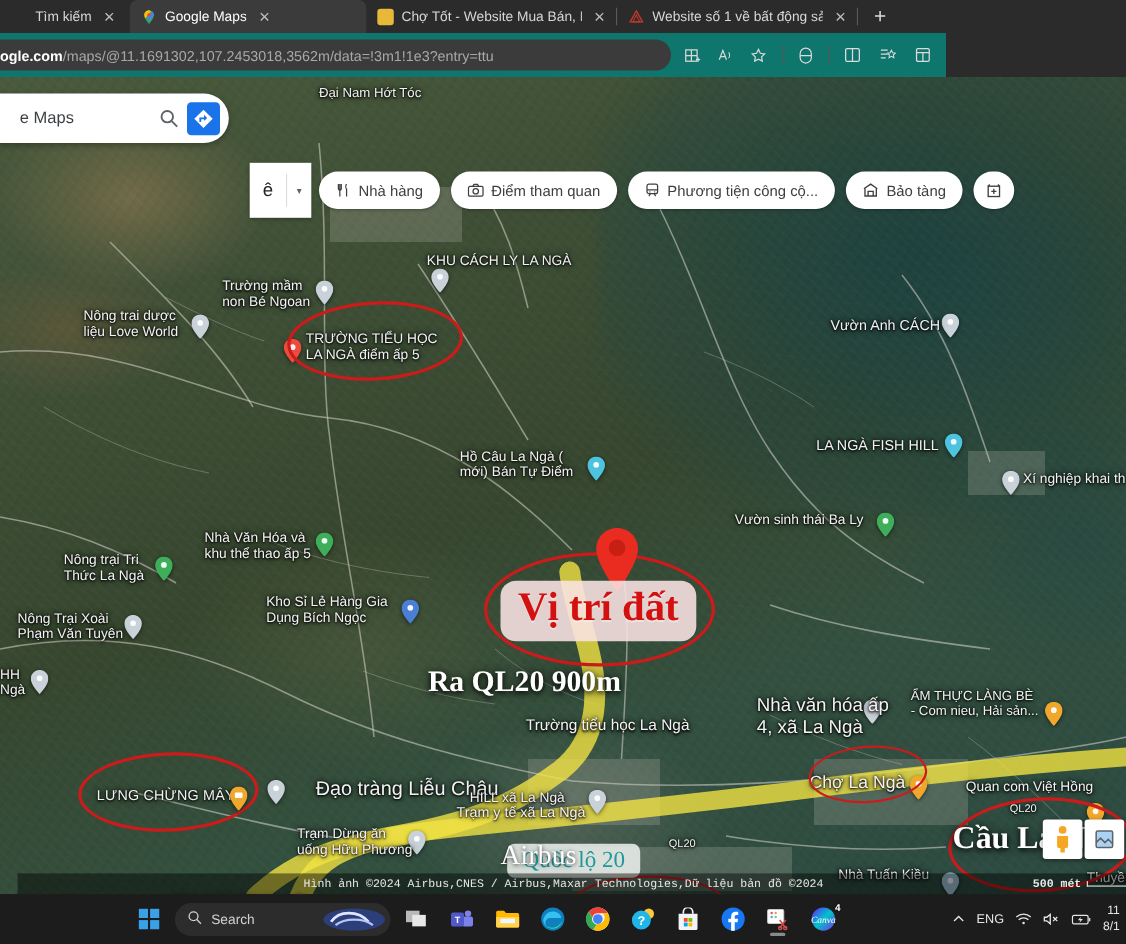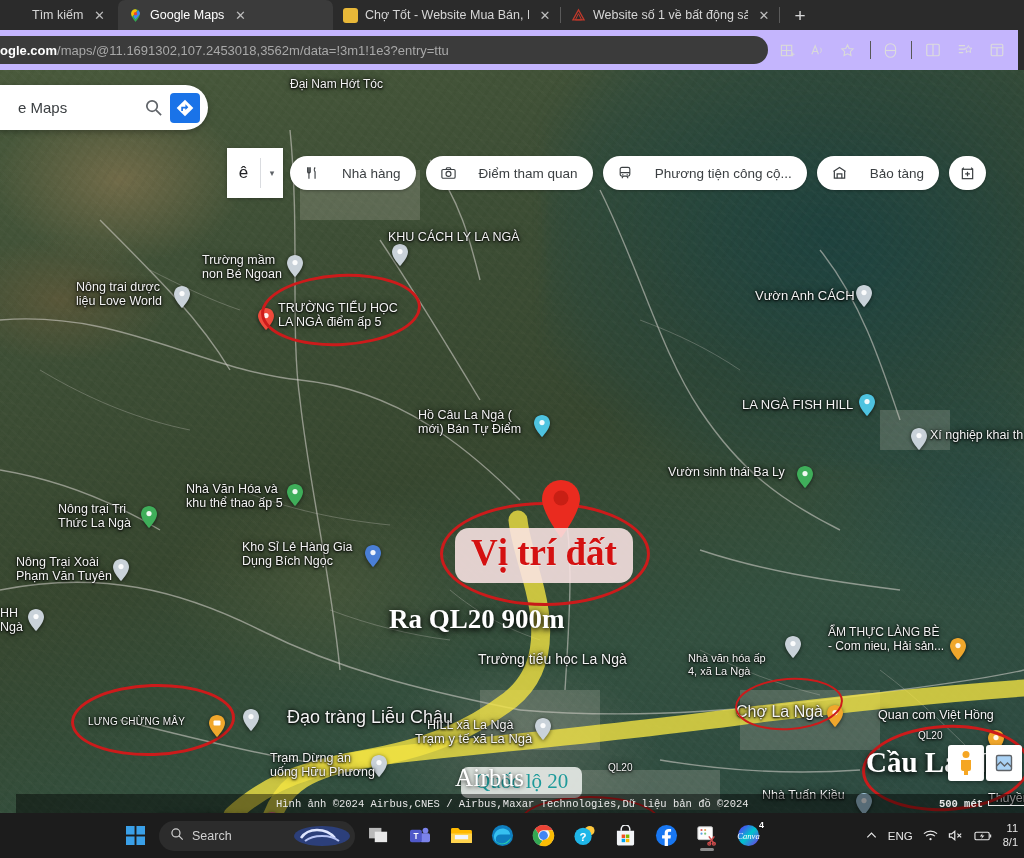--- a/index.html
+++ b/index.html
@@ -47,23 +47,23 @@
     width: 28px; height: 28px; margin-left: 6px;
     display: flex; align-items: center; justify-content: center;
     color: #d8d8d8; font-size: 19px; font-weight: 300;
   }
 
   
   .fav-search { background: #6d6d6d; opacity: 0; }
   .fav-chotot { background: #e8b838; border-radius: 3px; }
 
   .addressbar {
-    position: absolute; top: 30px; left: 0; width: 1018px; height: 40px;
+    position: absolute; top: 30px; left: 0; width: 860px; height: 40px;
     display: flex; align-items: center;
-    background: #c4b5fd;
+    background: #0f766e;
     text-align: right;
   }
   .urlfield {
     flex: 1 1 auto; height: 28px;
     background: #3b3b3b;
     border-radius: 14px;
     display: flex; align-items: center;
     padding: 0 14px;
     margin-left: -14px;
     overflow: hidden;
@@ -217,21 +217,21 @@
   .ime .ime-caret {
     width: 22px; flex: 0 0 22px; display: flex; align-items: center; justify-content: center;
     color: #5f6368; font-size: 9px;
   }
   .chips {
     position: absolute; left: 290px; top: 86px;
     display: flex; align-items: center; gap: 10px;
   }
   .chip {
     height: 34px; background: #fff; border-radius: 17px;
-    display: flex; align-items: center; gap: 23px;
+    display: flex; align-items: center; gap: 7px;
     padding: 0 15px;
     font-size: 13.5px; color: #3c4043; white-space: nowrap;
     box-shadow: 0 1px 3px rgba(0,0,0,.3);
   }
   .chip .cic { display: flex; align-items: center; color: #3c4043; }
   .chip.square { padding: 0 11px; }
   .google-wm {
     position: absolute; left: 455px; top: 694px;
     font-family: "Liberation Serif", serif;
     font-size: 25px; color: #fff; font-weight: 500;
@@ -514,21 +514,21 @@
         <svg class="pin" viewBox="0 0 16 22" style="left: 141px; top: 436px;">
           <path d="M8 0C3.6 0 0 3.6 0 8c0 5.8 8 14 8 14s8-8.2 8-14c0-4.4-3.6-8-8-8z" fill="#3fae5a"></path>
           <circle cx="8" cy="7.6" r="2.6" fill="rgba(255,255,255,.92)"></circle>
         </svg>
         <div class="mlabel" style="left: 58px; top: 432px; font-size: 12.5px;">Nông trại Tri
 Thức La Ngà</div>
         <svg class="pin" viewBox="0 0 16 22" style="left: 785px; top: 566px;">
           <path d="M8 0C3.6 0 0 3.6 0 8c0 5.8 8 14 8 14s8-8.2 8-14c0-4.4-3.6-8-8-8z" fill="#c9d2d9"></path>
           <circle cx="8" cy="7.6" r="2.6" fill="rgba(255,255,255,.92)"></circle>
         </svg>
-        <div class="mlabel" style="left: 688px; top: 561px; font-size: 11px; margin-top: 21px;">Nhà văn hóa ấp
+        <div class="mlabel" style="left: 688px; top: 561px; font-size: 17px;">Nhà văn hóa ấp
 4, xã La Ngà</div>
         <svg class="pin" viewBox="0 0 16 22" style="left: 950px; top: 568px;">
           <path d="M8 0C3.6 0 0 3.6 0 8c0 5.8 8 14 8 14s8-8.2 8-14c0-4.4-3.6-8-8-8z" fill="#f0a72c"></path>
           <circle cx="8" cy="7.6" r="2.6" fill="rgba(255,255,255,.92)"></circle>
         </svg>
         <div class="mlabel" style="left: 828px; top: 556px; font-size: 12px;">ẨM THỰC LÀNG BÈ
 - Com nieu, Hải sản...</div>
         <svg class="pin" viewBox="0 0 16 22" style="left: 113px; top: 489px;">
           <path d="M8 0C3.6 0 0 3.6 0 8c0 5.8 8 14 8 14s8-8.2 8-14c0-4.4-3.6-8-8-8z" fill="#c9d2d9"></path>
           <circle cx="8" cy="7.6" r="2.6" fill="rgba(255,255,255,.92)"></circle>
@@ -606,21 +606,21 @@
       <path d="M23 2C12.5 2 4 10.5 4 21c0 13.5 19 39 19 39s19-25.5 19-39C42 10.5 33.5 2 23 2z" fill="#ea2b1f"></path>
       <circle cx="23" cy="20" r="7.5" fill="#c81f14"></circle>
     </svg>
 
     <div class="vitri-box" style="left:455px; top:458px;">Vị trí đất</div>
 
     <div class="ann-white" style="left:389px; top:534px; font-size:27px;">Ra QL20 900m</div>
 
     <div class="ann-white" style="left:866px; top:676px; font-size:29px;">Cầu La Ngà</div>
 
-    <div class="mlabel caps" style="left:88px; top:646px; font-size:10px;">LƯNG CHỪNG MÂY</div>
+    <div class="mlabel caps" style="left:88px; top:646px; font-size:13px;">LƯNG CHỪNG MÂY</div>
     <svg class="pin" style="left:209px; top:645px;" viewBox="0 0 16 22">
       <path d="M8 0C3.6 0 0 3.6 0 8c0 5.8 8 14 8 14s8-8.2 8-14c0-4.4-3.6-8-8-8z" fill="#f0a72c"></path>
       <rect x="4.5" y="5.5" width="7" height="5" rx="1" fill="#fff"></rect>
     </svg>
 
     <div class="ql20-box" style="left:461px; top:697px;">Quốc lộ 20</div>
 
     <div class="searchbox">
       <span class="sb-text">e Maps</span>
       <span class="sb-search">

